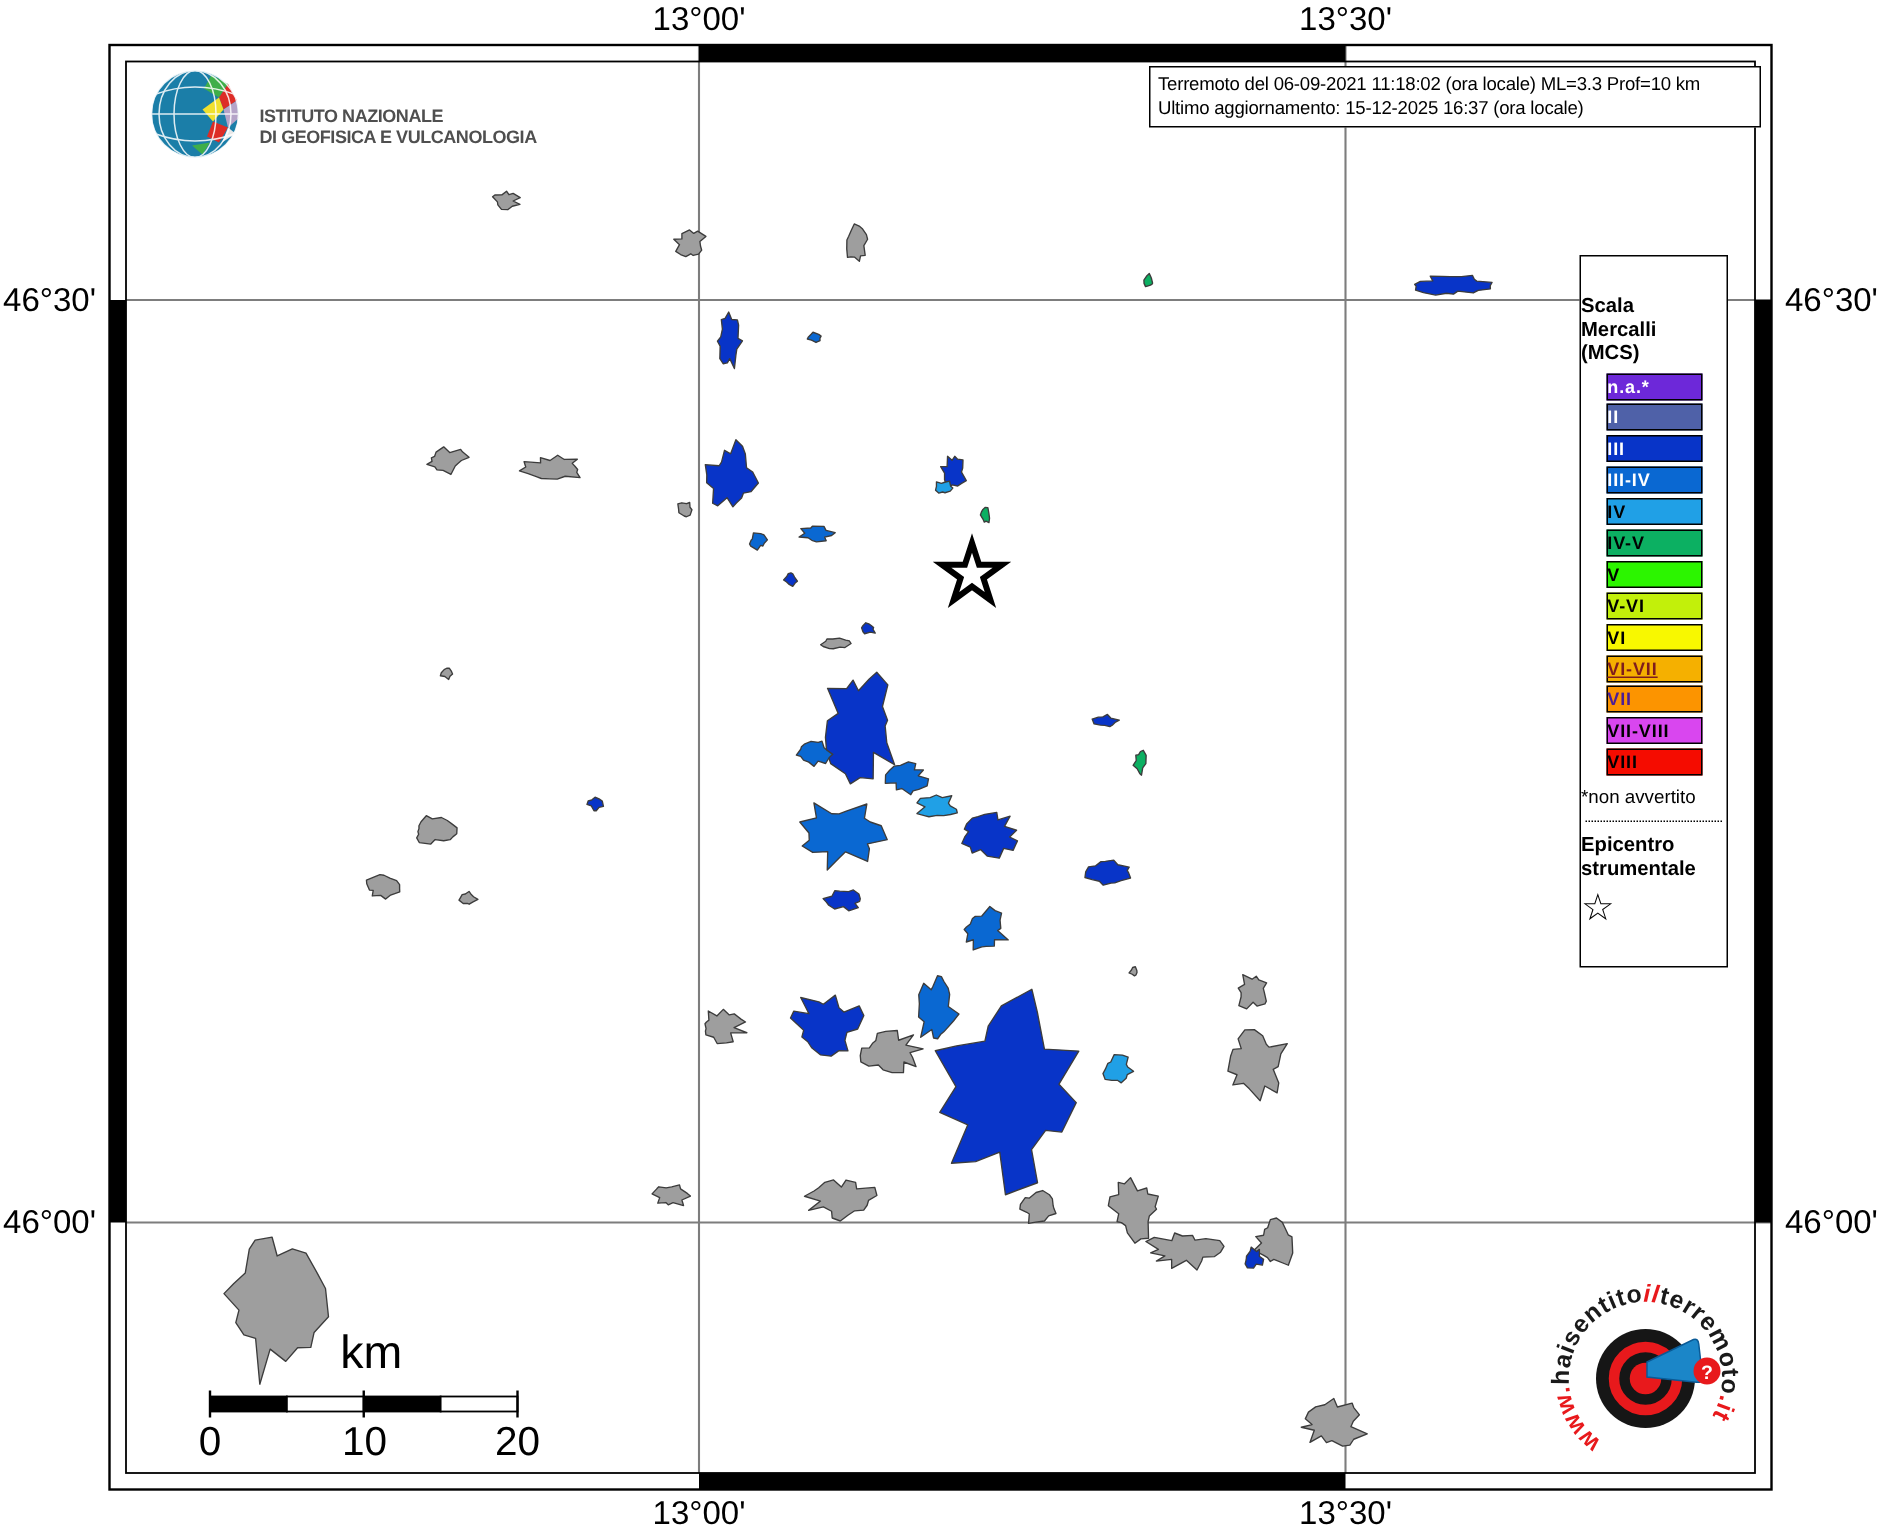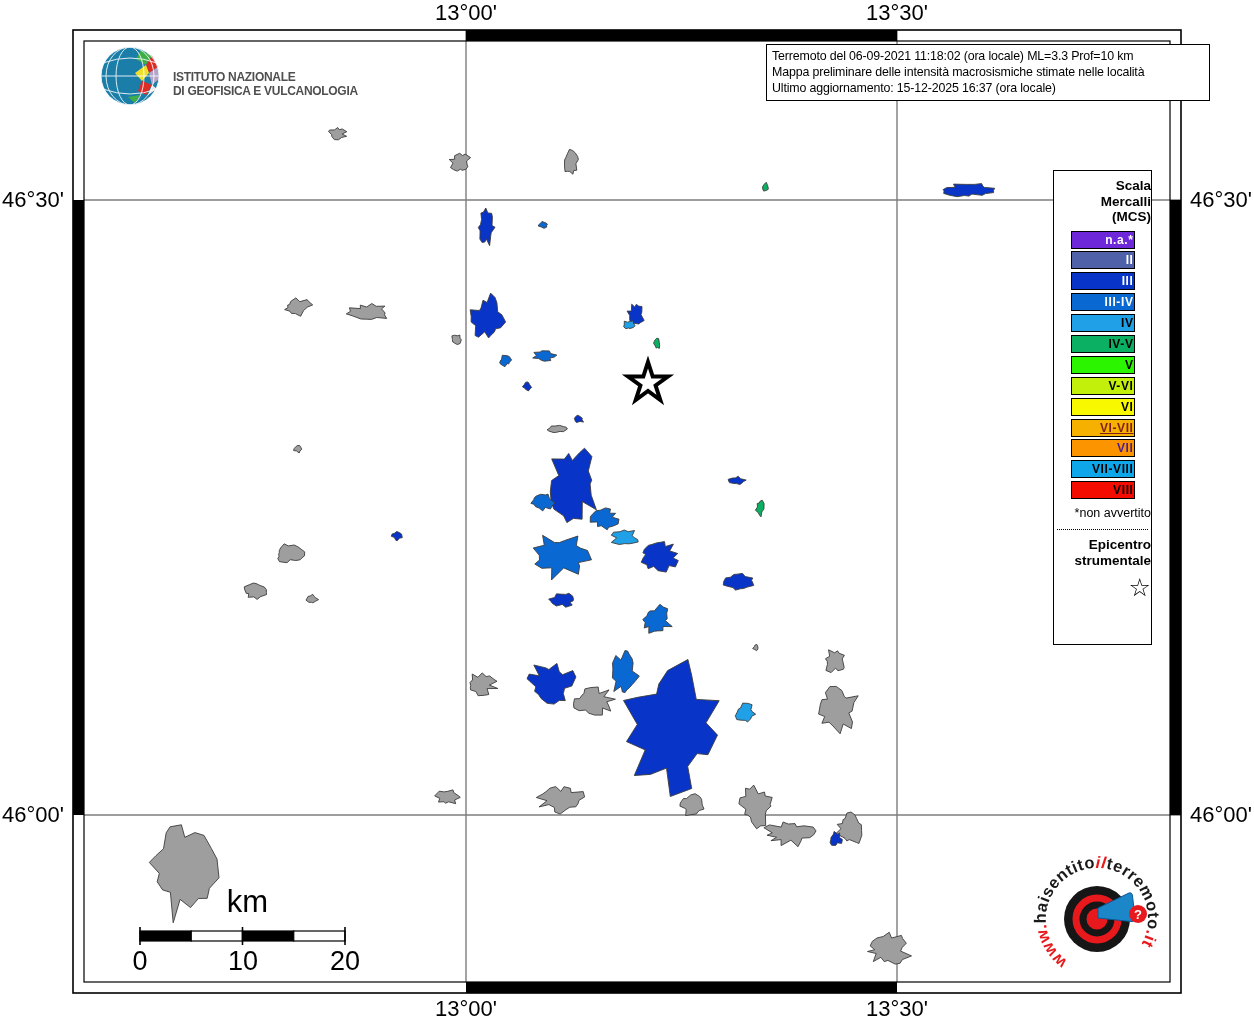--- a/index.html
+++ b/index.html
@@ -12,33 +12,33 @@
   .cl-top1{left:466px;top:0;transform:translateX(-50%);}
   .cl-top2{left:897px;top:0;transform:translateX(-50%);}
   .cl-bot1{left:466px;top:996px;transform:translateX(-50%);}
   .cl-bot2{left:897px;top:996px;transform:translateX(-50%);}
   .cl-left1{left:0;width:64px;text-align:right;top:200px;transform:translateY(-50%);}
   .cl-left2{left:0;width:64px;text-align:right;top:815px;transform:translateY(-50%);}
   .cl-right1{left:1190px;top:200px;transform:translateY(-50%);}
   .cl-right2{left:1190px;top:815px;transform:translateY(-50%);}
   
   .info-box{
-    position:absolute;left:766px;top:44px;width:444px;box-sizing:border-box;
+    position:absolute;left:766px;top:44px;width:408px;box-sizing:border-box;
     border:1.4px solid #000;background:#fff;padding:3px 5px 4px 5px;
     font-size:12.4px;line-height:16px;letter-spacing:-0.15px;white-space:nowrap;
     z-index:30;
   }
   
   .ingv-wrap{position:absolute;left:100px;top:44px;z-index:30;display:flex;align-items:center;}
   .ingv-text{margin-left:11px;font-size:12px;font-weight:bold;color:#4f4f4f;
     line-height:14.5px;letter-spacing:-0.3px;white-space:nowrap;margin-top:16px;}
   
   .legend{
     position:absolute;left:1053px;top:170px;width:99px;height:475px;box-sizing:border-box;
-    border:1.3px solid #000;background:#fff;z-index:30;text-align:right;padding-top:7px;
+    border:1.3px solid #000;background:#fff;z-index:30;text-align:left;padding-top:25px;
   }
   .lg-title{font-size:13.5px;font-weight:bold;line-height:15.5px;margin-bottom:6px;}
   .lg-box{
     width:62px;height:16px;margin:2.9px auto;border:1.2px solid #000;
     font-size:12px;font-weight:bold;line-height:16px;letter-spacing:0.6px;
   }
   .lg-footnote{font-size:12.5px;margin-top:7px;}
   .lg-divider{border:0;border-top:1.6px dotted #000;margin:9px 3px 7px 3px;}
   .lg-epi{font-size:13.5px;font-weight:bold;line-height:16px;}
   .lg-star{font-size:25px;line-height:26px;margin-top:5px;}
@@ -168,21 +168,20 @@
     </g>
   </svg>
   <div class="ingv-text">
     <div>ISTITUTO NAZIONALE</div>
     <div>DI GEOFISICA E VULCANOLOGIA</div>
   </div>
 </div>
 
 <div class="info-box">
   <div>Terremoto del 06-09-2021 11:18:02 (ora locale) ML=3.3 Prof=10 km</div>
-  <div>Mappa preliminare delle intensità macrosismiche stimate nelle località</div>
   <div>Ultimo aggiornamento: 15-12-2025 16:37 (ora locale)</div>
 </div>
 
 <div class="legend">
   <div class="lg-title">
     <div>Scala</div>
     <div>Mercalli</div>
     <div>(MCS)</div>
   </div>
   <div id="legend-levels">
@@ -190,21 +189,21 @@
       <div class="lg-box" style="background: rgb(79, 97, 168); color: rgb(255, 255, 255);">II</div>
       <div class="lg-box" style="background: rgb(8, 52, 200); color: rgb(255, 255, 255);">III</div>
       <div class="lg-box" style="background: rgb(10, 104, 210); color: rgb(255, 255, 255);">III-IV</div>
       <div class="lg-box" style="background: rgb(32, 160, 230); color: #000000;">IV</div>
       <div class="lg-box" style="background: rgb(12, 176, 98); color: rgb(0, 0, 0);">IV-V</div>
       <div class="lg-box" style="background: rgb(44, 245, 0); color: rgb(0, 0, 0);">V</div>
       <div class="lg-box" style="background: rgb(194, 240, 10); color: rgb(0, 0, 0);">V-VI</div>
       <div class="lg-box" style="background: rgb(248, 248, 0); color: rgb(0, 0, 0);">VI</div>
       <div class="lg-box" style="background: rgb(245, 176, 0); color: #7f1d1d; text-decoration: underline;">VI-VII</div>
       <div class="lg-box" style="background: rgb(252, 148, 0); color: #4c1d95;">VII</div>
-      <div class="lg-box" style="background: #0ea5e9; color: rgb(0, 0, 0);">VII-VIII</div>
+      <div class="lg-box" style="background: #d946ef; color: rgb(0, 0, 0);">VII-VIII</div>
       <div class="lg-box" style="background: rgb(245, 12, 0); color: rgb(0, 0, 0);">VIII</div>
     </div>
   <div class="lg-footnote">*non avvertito</div>
   <hr class="lg-divider">
   <div class="lg-epi">
     <div>Epicentro</div>
     <div>strumentale</div>
   </div>
   <div class="lg-star">☆</div>
 </div>

